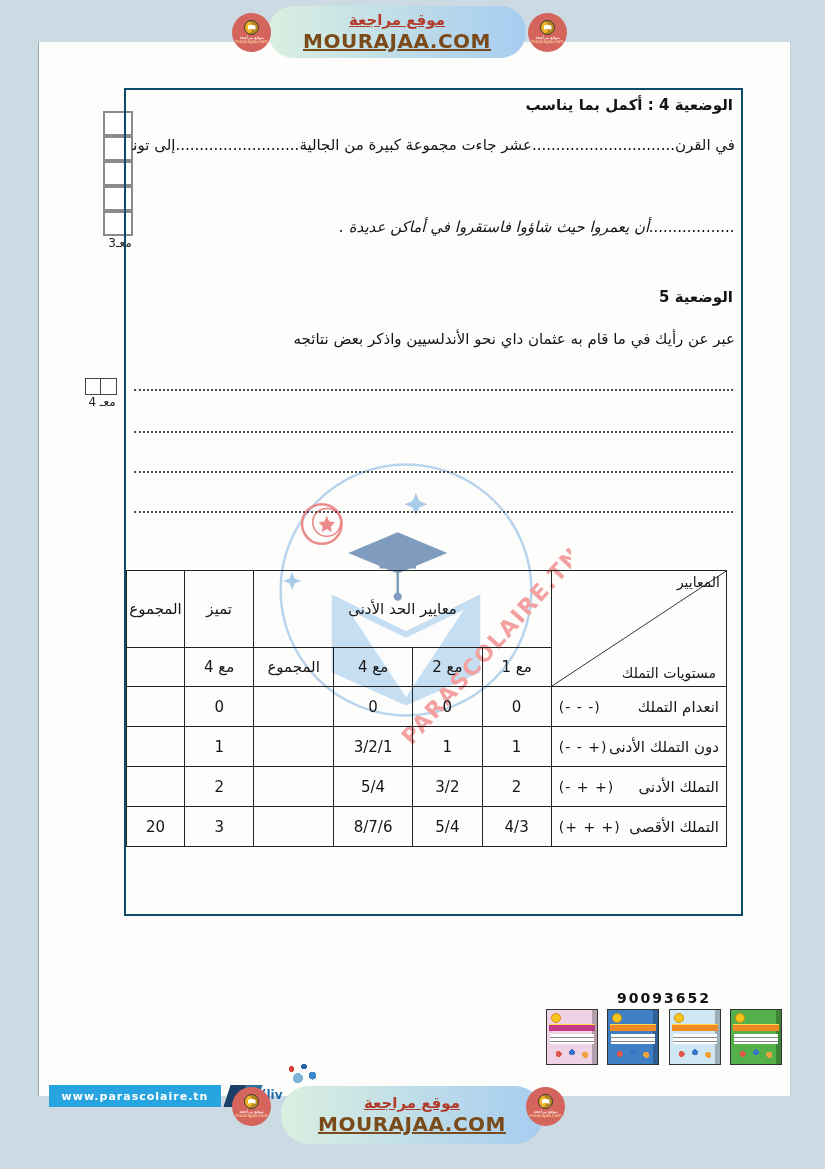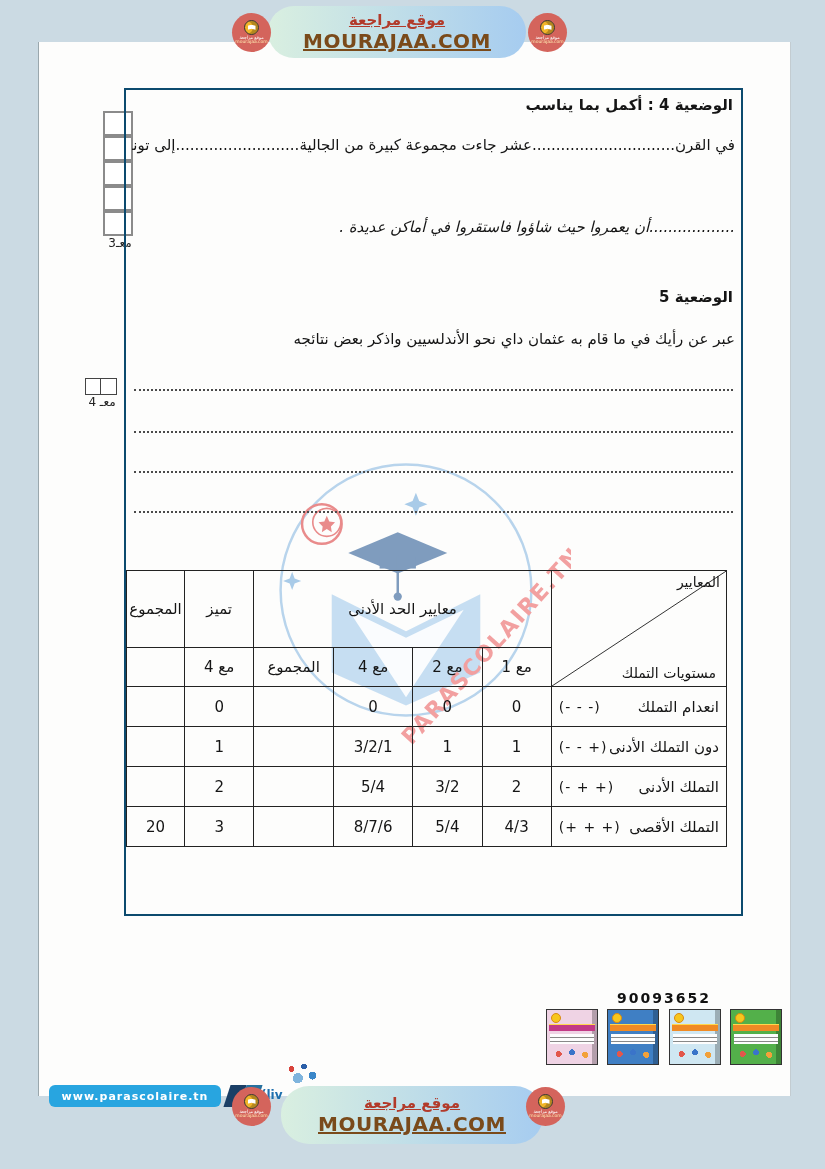--- a/index.html
+++ b/index.html
@@ -67,21 +67,21 @@
                background:radial-gradient(circle at 20% 50%, #e2574b 0 3px, transparent 3px),
                           radial-gradient(circle at 50% 40%, #3a74c9 0 3px, transparent 3px),
                           radial-gradient(circle at 80% 55%, #f2a13a 0 3px, transparent 3px); }
   .book.c-pink { background:#efd3e4; } .book.c-pink .band { background:#c23a86; }
   .book.c-blue { background:#3f7fc4; }
   .book.c-sky  { background:#cfe7f2; }
   .book.c-green{ background:#53b04a; }
 
   
   .url-strip { position:absolute; left:10px; top:1043px; width:172px; height:22px; background:#28a5e0;
-               color:#fff; font-size:11px; font-weight:bold; display:flex; align-items:center; justify-content:center; letter-spacing:1px; z-index:2;border-radius:6px; }
+               color:#fff; font-size:11px; font-weight:bold; display:flex; align-items:center; justify-content:center; letter-spacing:1px; z-index:2; }
   .chev { position:absolute; top:1043px; width:16px; height:22px; background:#1b3f66; transform:skewX(-18deg); z-index:2; }
   .chev.c2 { background:#27719f; }
   .partial-liv { position:absolute; left:222px; top:1046px; color:#1d6fae; font-size:12px; font-weight:bold; z-index:2; }
   .mini-graphic { position:absolute; left:242px; top:1018px; width:42px; height:26px; z-index:2;
                   background:radial-gradient(circle at 25% 35%, #d8433b 0 3px, transparent 3px),
                              radial-gradient(circle at 55% 25%, #2b5fa8 0 3px, transparent 3px),
                              radial-gradient(circle at 40% 70%, #7fb4dd 0 5px, transparent 5px),
                              radial-gradient(circle at 75% 60%, #3a87c9 0 4px, transparent 4px); }
 </style>
 </head>

